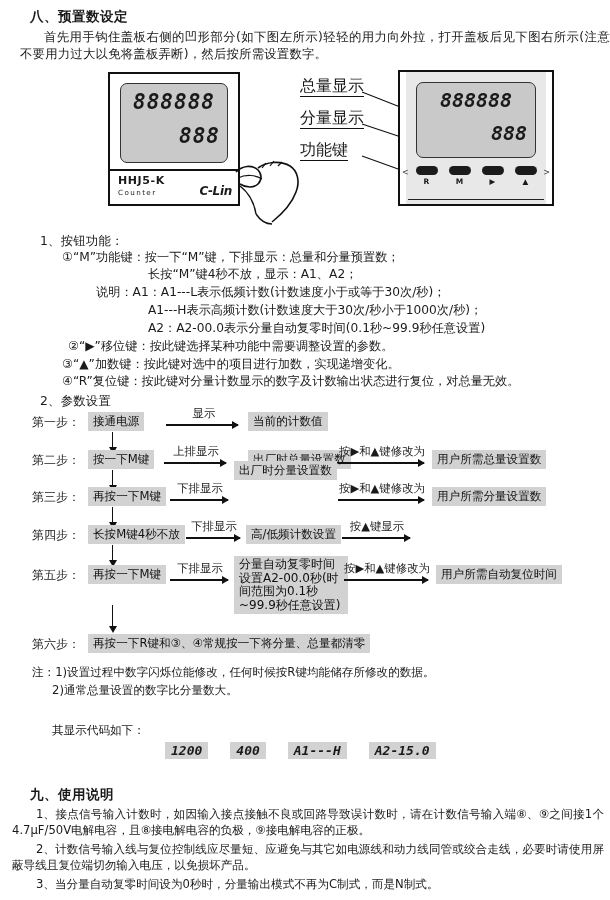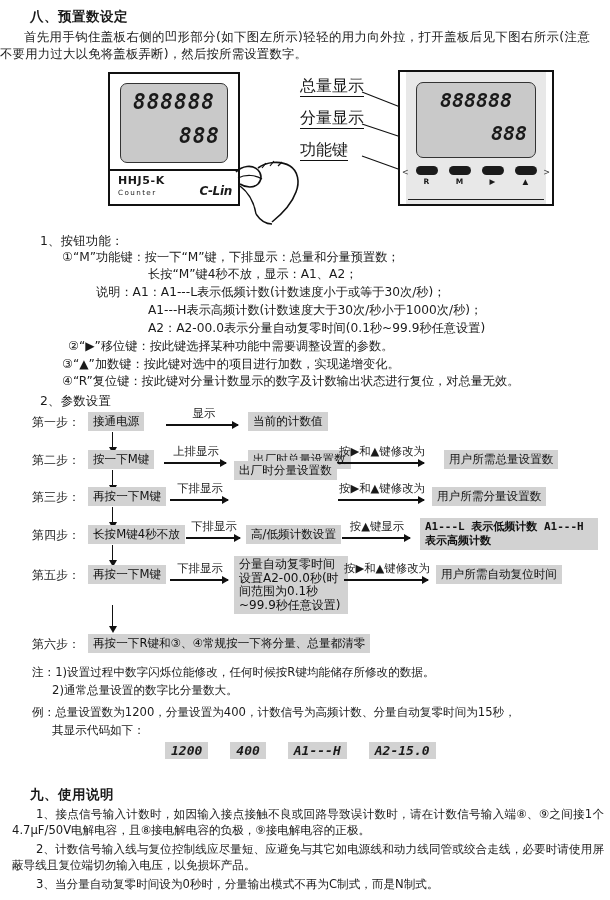--- a/index.html
+++ b/index.html
@@ -40,21 +40,21 @@
   }
   .abs { position: absolute; }
   .seg {
     font-family: "DejaVu Sans Mono", "Liberation Mono", monospace;
     font-style: italic;
     font-weight: bold;
   }
 
   
   #sec8-title { left: 30px; top: 8px; }
-  #sec8-p1 { left: 0; top: 28px; width: 590px; text-indent: 24px; text-align: justify; }
+  #sec8-p1 { left: 20px; top: 28px; width: 590px; text-indent: 24px; text-align: justify; }
 
   
   #fig-left {
     left: 108px; top: 72px; width: 128px; height: 130px;
     border: 2px solid #111; background: #fff;
   }
   #fig-left .lcd {
     position: absolute; left: 10px; top: 9px; width: 106px; height: 78px;
     background: #c9c9c9; border: 1.6px solid #333; border-radius: 7px;
   }
@@ -281,21 +281,21 @@
   <div class="abs gbox" style="left:88px; top:450px;">按一下M键</div>
   <div class="abs arrow-wrap" style="left:164px; top:444px; width:64px;">
     <div class="arrow-cap">上排显示</div>
     <div class="arrow-line" style="width:62px; margin-top:3px;"></div>
   </div>
   <div class="abs gbox" style="left:248px; top:450px;">出厂时总量设置数</div>
   <div class="abs arrow-wrap" style="left:338px; top:444px; width:88px;">
     <div class="arrow-cap">按▶和▲键修改为</div>
     <div class="arrow-line" style="width:86px; margin-top:3px;"></div>
   </div>
-  <div class="abs gbox" style="left:432px; top:450px;margin-left:12px;">用户所需总量设置数</div>
+  <div class="abs gbox" style="left:432px; top:450px;">用户所需总量设置数</div>
   <div class="vline" style="left:112px; top:470px; height:16px;"></div>
 
   <div class="abs step-label" style="left:32px; top:489px;">第三步：</div>
   <div class="abs gbox" style="left:88px; top:487px;">再按一下M键</div>
   <div class="abs arrow-wrap" style="left:170px; top:481px; width:60px;">
     <div class="arrow-cap">下排显示</div>
     <div class="arrow-line" style="width:58px; margin-top:3px;"></div>
   </div>
   <div class="abs gbox" style="left:234px; top:461px;">出厂时分量设置数</div>
   <div class="abs arrow-wrap" style="left:338px; top:481px; width:88px;">
@@ -309,22 +309,20 @@
   <div class="abs gbox" style="left:88px; top:525px;">长按M键4秒不放</div>
   <div class="abs arrow-wrap" style="left:186px; top:519px; width:56px;">
     <div class="arrow-cap">下排显示</div>
     <div class="arrow-line" style="width:54px; margin-top:3px;"></div>
   </div>
   <div class="abs gbox" style="left:246px; top:525px;">高/低频计数设置</div>
   <div class="abs arrow-wrap" style="left:342px; top:519px; width:70px;">
     <div class="arrow-cap">按▲键显示</div>
     <div class="arrow-line" style="width:68px; margin-top:3px;"></div>
   </div>
-  <div class="abs gbox wrap seg" style="left:420px; top:518px; width:168px; font-style:normal; font-size:11px; line-height:14px;">A1---L 表示低频计数
-A1---H 表示高频计数</div>
   <div class="vline" style="left:112px; top:545px; height:16px;"></div>
 
   <div class="abs step-label" style="left:32px; top:567px;">第五步：</div>
   <div class="abs gbox" style="left:88px; top:565px;">再按一下M键</div>
   <div class="abs arrow-wrap" style="left:170px; top:561px; width:60px;">
     <div class="arrow-cap">下排显示</div>
     <div class="arrow-line" style="width:58px; margin-top:3px;"></div>
   </div>
   <div class="abs gbox wrap" style="left:234px; top:556px; width:104px; line-height:13.5px; font-size:12px;">分量自动复零时间设置A2-00.0秒(时间范围为0.1秒~99.9秒任意设置)</div>
   <div class="abs arrow-wrap" style="left:344px; top:561px; width:86px;">
@@ -333,21 +331,20 @@
   </div>
   <div class="abs gbox" style="left:436px; top:565px;">用户所需自动复位时间</div>
   <div class="vline" style="left:112px; top:605px; height:22px;"></div>
 
   <div class="abs step-label" style="left:32px; top:636px;">第六步：</div>
   <div class="abs gbox" style="left:88px; top:634px;">再按一下R键和③、④常规按一下将分量、总量都清零</div>
 
   <div class="abs sm-t" id="note1">注：1)设置过程中数字闪烁位能修改，任何时候按R键均能储存所修改的数据。</div>
   <div class="abs sm-t" id="note2">2)通常总量设置的数字比分量数大。</div>
 
-  <div class="abs sm-t" id="ex-line">例：总量设置数为1200，分量设置为400，计数信号为高频计数、分量自动复零时间为15秒，</div>
   <div class="abs sm-t" id="ex-line2">其显示代码如下：</div>
   <div class="abs" id="code-row">
     <div class="codebox seg">1200</div>
     <div class="codebox seg">400</div>
     <div class="codebox seg">A1---H</div>
     <div class="codebox seg">A2-15.0</div>
   </div>
 
   <div class="abs h-sec" id="sec9-title">九、使用说明</div>
   <div class="abs sm-t" id="sec9-p1">1、接点信号输入计数时，如因输入接点接触不良或回路导致误计数时，请在计数信号输入端⑧、⑨之间接1个4.7μF/50V电解电容，且⑧接电解电容的负极，⑨接电解电容的正极。</div>

